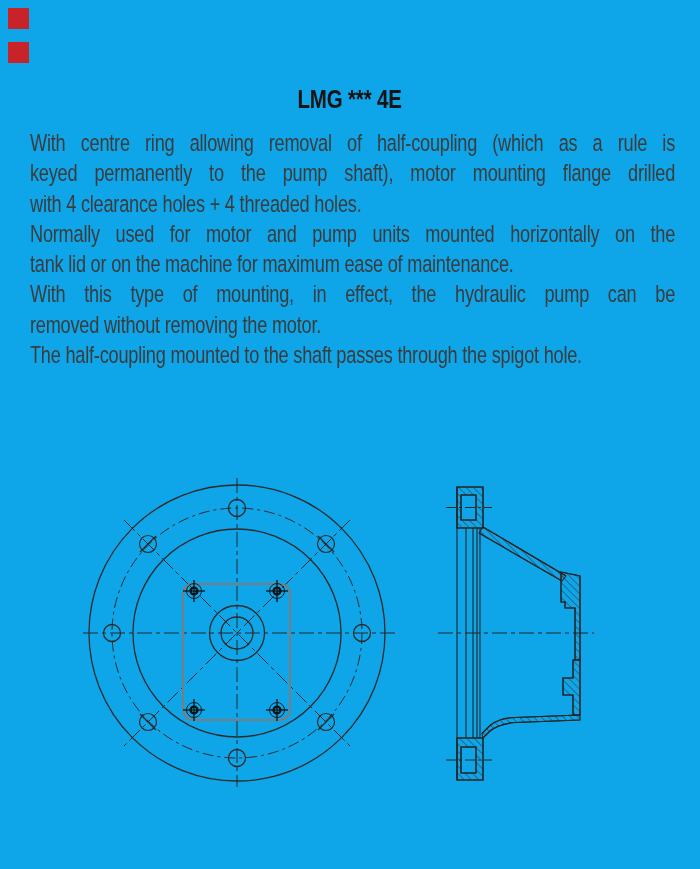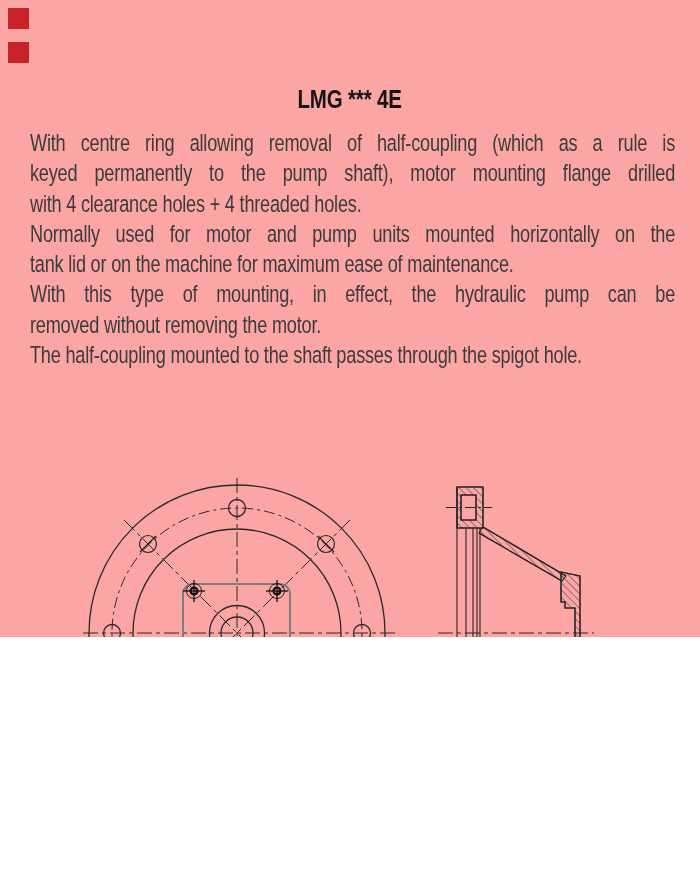--- a/index.html
+++ b/index.html
@@ -1,16 +1,16 @@
 <!DOCTYPE html>
 <html><head>
 <meta charset="utf-8">
 <style>
   html,body{margin:0;padding:0;background:#ffffff;}
-  .page{position:relative;width:700px;height:637px;background:#fca5a5;overflow:hidden;
+  .page{position:relative;width:700px;height:869px;background:#0ea5e9;overflow:hidden;
         font-family:"Liberation Sans",sans-serif;}
   .markers{position:absolute;left:0;top:0;}
   .title{position:absolute;top:85px;left:0;width:700px;text-align:center;
          font-size:25px;font-weight:bold;color:#141414;letter-spacing:-0.2px;}
   .title span{display:inline-block;transform:scaleX(0.82);transform-origin:center;}
   .body{position:absolute;left:30px;top:128px;width:870px;
         transform:scaleX(0.7414);transform-origin:0 0;
         font-size:24.5px;line-height:30.3px;color:#3c3c3c;letter-spacing:-0.3px;}
   .line{height:30.3px;white-space:normal;}
   .just{text-align:justify;text-align-last:justify;}

